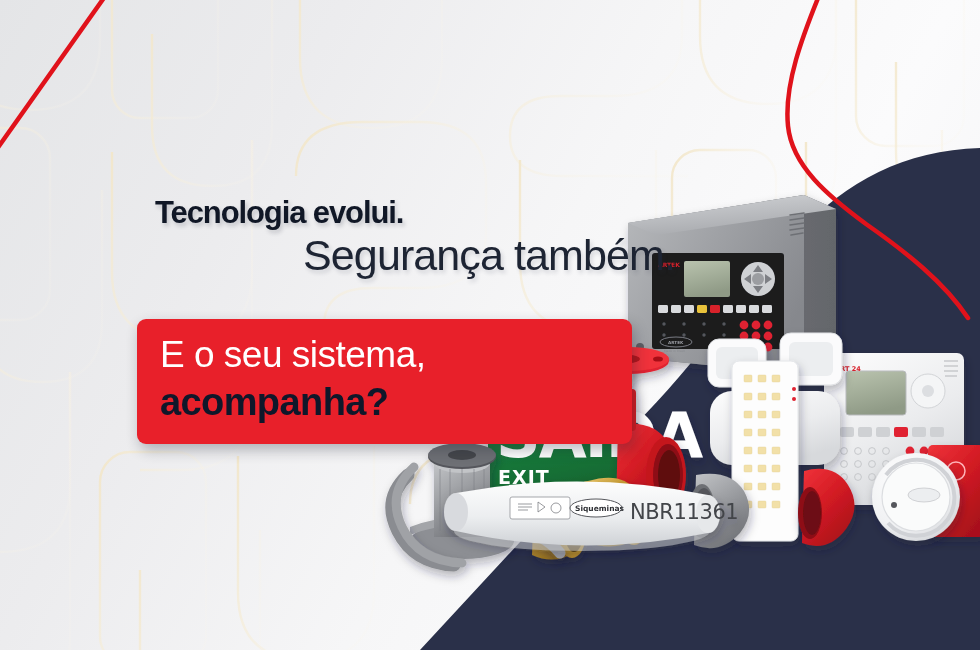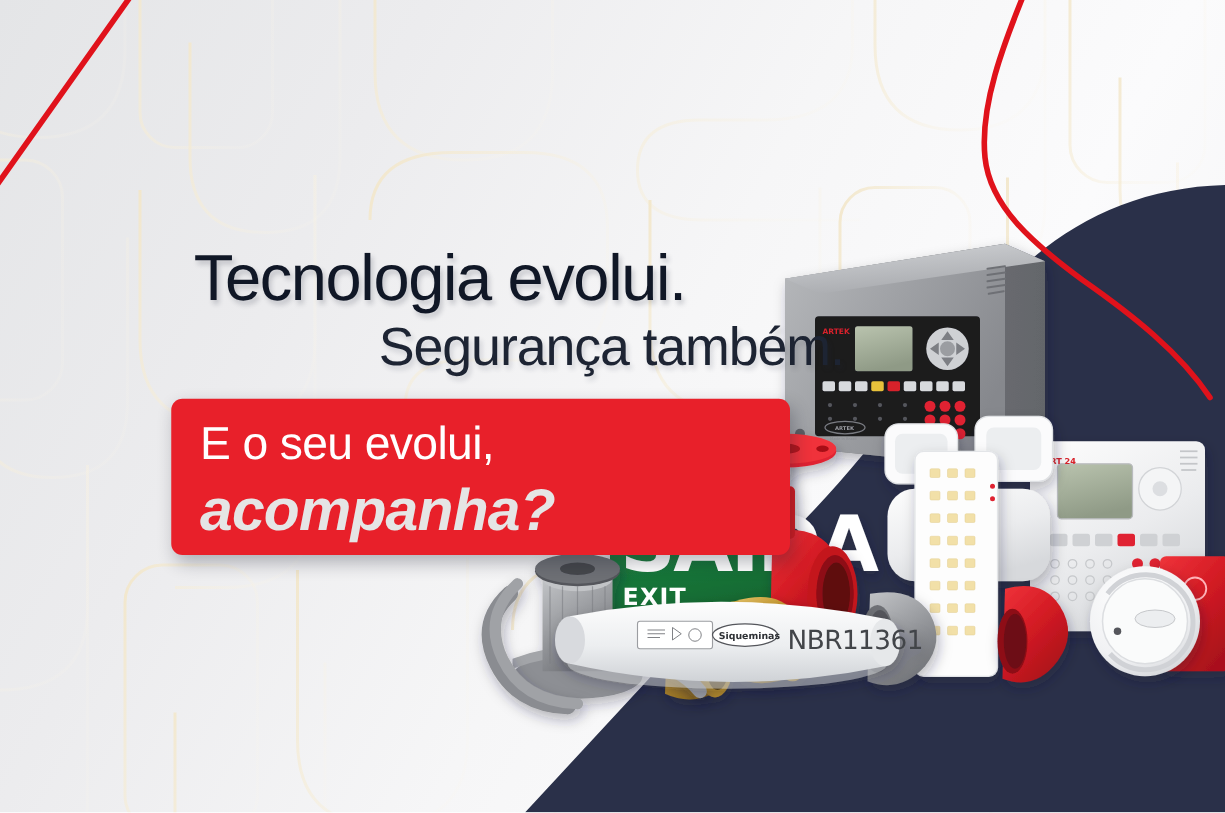--- a/index.html
+++ b/index.html
@@ -31,21 +31,21 @@
   .ribbon svg { width: 100%; height: 100%; display: block; }
 
   
   .products { position: absolute; left: 400px; top: 175px; width: 580px; height: 420px; }
   .products svg { width: 100%; height: 100%; display: block; overflow: visible; }
 
   
   .copy { position: absolute; left: 155px; top: 196px; width: 520px; z-index: 40; }
 
   .headline-1 {
-    font-size: 52px; font-weight: 400; letter-spacing: -1.1px;
+    font-size: 31px; font-weight: 700; letter-spacing: -1.1px;
     color: #101726; line-height: 1.07; white-space: nowrap;
     text-shadow: 2px 3px 4px rgba(40,46,66,.22);
   }
   .headline-2 {
     font-size: 43px; font-weight: 300; letter-spacing: -.9px;
     color: #1d2433; line-height: 1.15; margin-top: 2px; white-space: nowrap;
     text-shadow: 2px 3px 4px rgba(40,46,66,.16);
     text-align: right;
   }
 
@@ -58,21 +58,21 @@
     z-index: 35;
   }
   .cta-inner {
     position: absolute; left: 23px; top: 14px; right: 14px;
   }
   .cta-line-1 {
     font-size: 37px; font-weight: 300; color: #ffffff;
     letter-spacing: -.5px; line-height: 1.2; white-space: nowrap;
   }
   .cta-line-2 {
-    font-size: 47px; font-weight: 700; font-style: italic; color: #e5e5e5;
+    font-size: 38px; font-weight: 700; color: #0f172a;
     letter-spacing: -.6px; line-height: 1.2; margin-top: 3px; white-space: nowrap;
   }
 </style>
 </head>
 <body>
 
 <div class="banner">
 
   <div class="wm">
     <svg viewBox="0 0 980 650" xmlns="http://www.w3.org/2000/svg" aria-hidden="true">
@@ -450,18 +450,18 @@
     </svg>
   </div>
 
   <div class="copy">
     <div class="headline-1">Tecnologia evolui.</div>
     <div class="headline-2">Segurança também.</div>
   </div>
 
   <div class="cta">
     <div class="cta-inner">
-      <div class="cta-line-1">E o seu evolui,</div>
+      <div class="cta-line-1">E o seu sistema,</div>
       <div class="cta-line-2">acompanha?</div>
     </div>
   </div>
 
 </div>
 
 </body></html>

